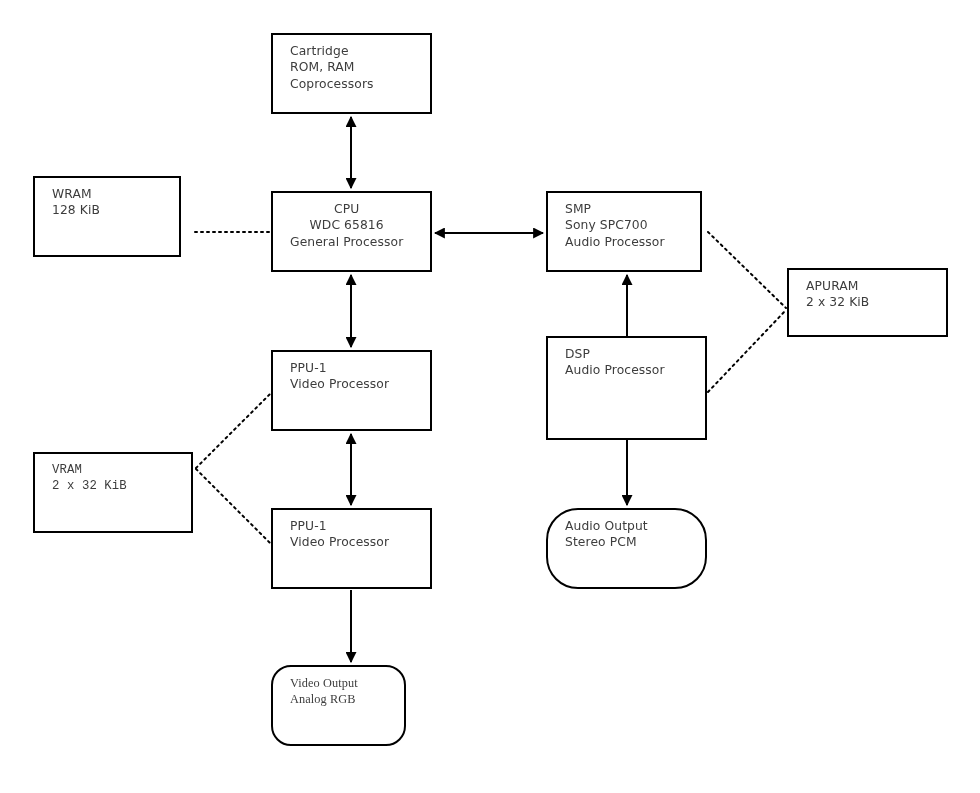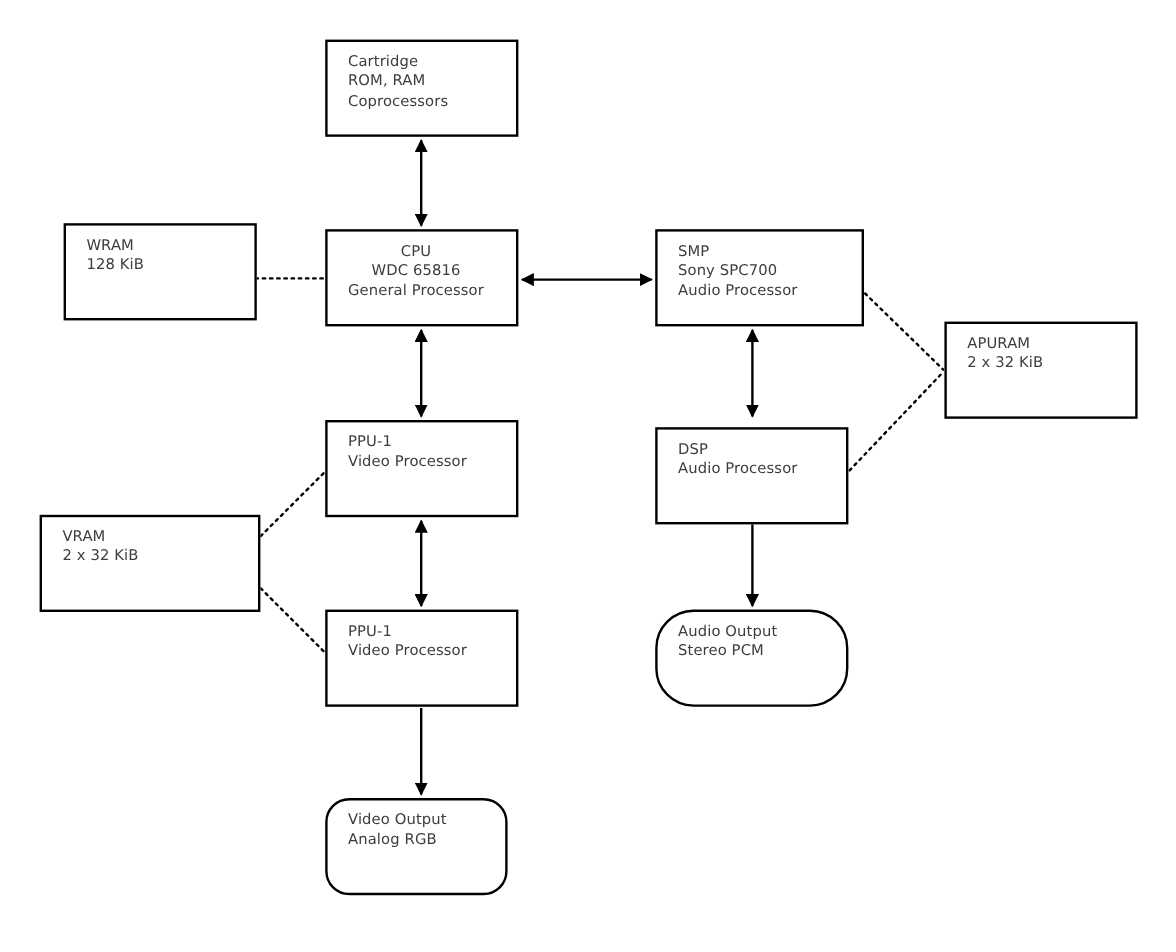--- a/index.html
+++ b/index.html
@@ -83,65 +83,65 @@
 
     <line x1="351" y1="590" x2="351" y2="662" stroke="#000000" stroke-width="2" marker-end="url(#arrow-end)"></line>
   </svg>
 
   <div class="node" style="left:271px; top:33px; width:161px; height:81px;">
     <div class="label">Cartridge
 ROM, RAM
 Coprocessors</div>
   </div>
 
-  <div class="node" style="left:33px; top:186px; width:161px; height:81px;margin-left:20px;">
+  <div class="node" style="left:33px; top:176px; width:148px; height:81px;">
     <div class="label">WRAM
 128 KiB</div>
   </div>
 
   <div class="node" style="left:271px; top:191px; width:161px; height:81px;text-align:center;">
     <div class="label">CPU
 WDC 65816
 General Processor</div>
   </div>
 
-  <div class="node" style="left:546px; top:191px; width:174px; height:81px;">
+  <div class="node" style="left:546px; top:191px; width:156px; height:81px;">
     <div class="label">SMP
 Sony SPC700
 Audio Processor</div>
   </div>
 
-  <div class="node" style="left:787px; top:268px; width:161px; height:81px;">
+  <div class="node" style="left:787px; top:268px; width:161px; height:69px;">
     <div class="label">APURAM
 2 x 32 KiB</div>
   </div>
 
   <div class="node" style="left:271px; top:350px; width:161px; height:81px;text-decoration:underline;">
     <div class="label">PPU-1
 Video Processor</div>
   </div>
 
-  <div class="node" style="left:546px; top:356px; width:161px; height:81px;">
+  <div class="node" style="left:546px; top:336px; width:161px; height:104px;">
     <div class="label">DSP
 Audio Processor</div>
   </div>
 
-  <div class="node" style="left:33px; top:429px; width:184px; height:81px;">
+  <div class="node" style="left:33px; top:452px; width:160px; height:81px;font-family:Liberation Mono, monospace;">
     <div class="label">VRAM
 2 x 32 KiB</div>
   </div>
 
   <div class="node" style="left:271px; top:508px; width:161px; height:81px;">
     <div class="label">PPU-1
 Video Processor</div>
   </div>
 
   <div class="node rounded" style="left:546px; top:508px; width:161px; height:81px;border-radius:32px;">
     <div class="label">Audio Output
 Stereo PCM</div>
   </div>
 
-  <div class="node rounded" style="left:271px; top:665px; width:152px; height:81px;">
+  <div class="node rounded" style="left:271px; top:665px; width:135px; height:81px;font-family:Liberation Serif, serif;">
     <div class="label">Video Output
 Analog RGB</div>
   </div>
 
 </div>
 
 </body></html>

